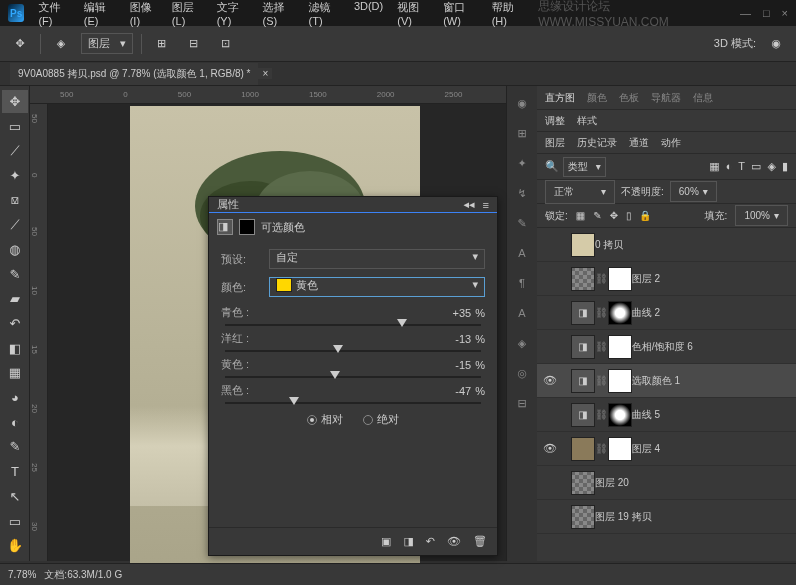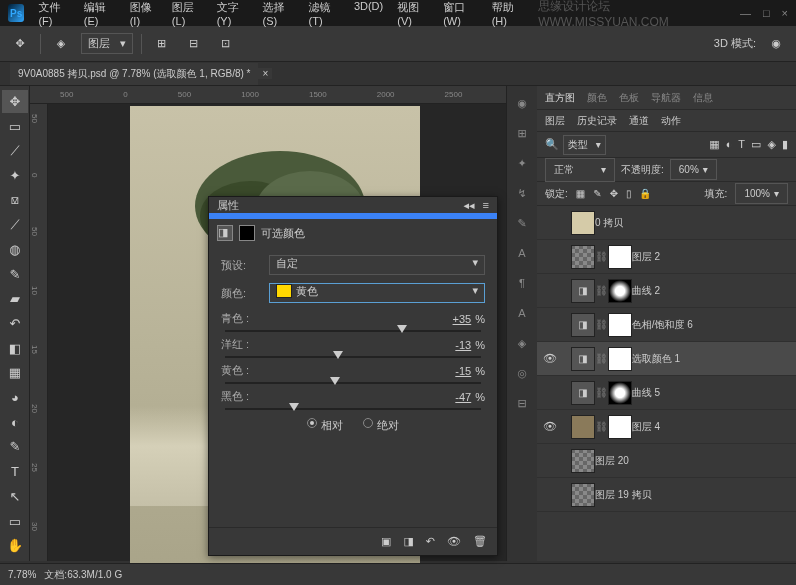--- a/index.html
+++ b/index.html
@@ -20,40 +20,40 @@
 .left-tools{width:30px;background:#383838;display:flex;flex-direction:column;padding:4px 2px;gap:2px;border-right:1px solid #222}
 .tool{width:26px;height:24px;display:flex;align-items:center;justify-content:center;color:#ccc;font-size:13px}
 .tool.active{background:#555}
 .canvas-area{flex:1;background:#262626;position:relative}
 .ruler-h{height:18px;background:#383838;border-bottom:1px solid #222;font-size:8px;color:#888;display:flex;align-items:center;padding-left:30px;gap:50px}
 .ruler-v{position:absolute;left:0;top:18px;width:18px;height:calc(100% - 18px);background:#383838;border-right:1px solid #222;font-size:8px;color:#888;writing-mode:vertical-lr;display:flex;gap:50px;padding-top:10px}
 .canvas{position:absolute;left:100px;top:20px;width:290px;height:480px;background:linear-gradient(180deg,#c8c2a8 0%,#b8b398 50%,#a8a388 100%)}
 .tree{position:absolute;left:50px;top:30px;width:200px;height:220px}
 .fog{position:absolute;bottom:80px;left:0;right:0;height:100px;background:linear-gradient(180deg,transparent,#d5d0b8 40%,#c5c0a8)}
 .props-panel{position:absolute;left:208px;top:196px;width:290px;height:360px;background:#383838;border:1px solid #1a1a1a;box-shadow:0 2px 8px rgba(0,0,0,0.5);z-index:10}
-.props-header{height:22px;display:flex;align-items:center;padding:7px 8px;border-bottom:6px solid #3b82f6}
+.props-header{height:16px;display:flex;align-items:center;padding:7px 8px;border-bottom:1px solid #3b82f6}
 .props-header .collapse{margin-left:auto}
 .props-sub{height:28px;display:flex;align-items:center;padding:0 8px;gap:6px}
 .props-sub .icon-box{width:16px;height:16px;background:#555;border:1px solid #888}
 .props-body{padding:8px 12px}
 .prop-row{display:flex;align-items:center;margin-bottom:8px;gap:8px}
 .prop-label{width:40px;color:#aaa}
 .prop-select{flex:1;height:20px;background:#3a3a3a;border:1px solid #555;display:flex;align-items:flex-start;padding:0 6px;position:relative}
 .prop-select.active{border:1px solid #5a9fd4}
 .prop-select .chev{margin-left:auto}
 .color-swatch{width:16px;height:14px;background:#ffd700;border:1px solid #222;margin-right:4px}
 .slider-row{margin-bottom:5px}
 .slider-top{display:flex;align-items:center;margin-bottom:4px}
 .slider-top .label{color:#aaa}
-.slider-top .value{margin-left:auto;width:40px;text-align:right;text-decoration:underline;color:#ccc}
+.slider-top .value{margin-left:auto;width:40px;text-align:right;color:#ccc}
 .slider-top .pct{margin-left:4px}
 .slider-track{height:2px;background:#222;position:relative;margin:0 4px}
 .slider-thumb{position:absolute;top:-5px;width:0;height:0;border-left:5px solid transparent;border-right:5px solid transparent;border-top:8px solid #ccc}
 .radio-row{display:flex;justify-content:center;gap:20px;margin-top:8px}
-.radio{display:flex;gap:4px}
+.radio{display:flex;align-items:center;gap:4px}
 .radio-dot{width:10px;height:10px;border:1px solid #888;border-radius:50%;display:flex;align-items:center;justify-content:center}
 .radio-dot.on::after{content:"";width:4px;height:4px;background:#ccc;border-radius:50%}
 .props-footer{position:absolute;bottom:0;left:0;right:0;height:28px;display:flex;align-items:center;justify-content:flex-end;gap:12px;padding:0 10px;border-top:1px solid #2a2a2a}
 .right-dock{width:290px;background:#383838;border-left:1px solid #222;display:flex}
 .dock-strip{width:30px;background:#333;display:flex;flex-direction:column;gap:4px;padding:4px 2px}
 .dock-icon{width:26px;height:26px;display:flex;align-items:center;justify-content:center;color:#888}
 .panels{flex:1;display:flex;flex-direction:column}
 .panel-tabs{height:24px;display:flex;align-items:center;gap:12px;padding:0 8px;font-size:10px;border-bottom:1px solid #2a2a2a}
 .panel-tabs span{color:#888}
 .panel-tabs span.active{color:#ddd}
@@ -198,20 +198,24 @@
       <div class="dock-icon">⊟</div>
     </div>
     <div class="panels">
       <div class="panel-tabs">
           <span class="active">直方图</span>
           <span>颜色</span>
           <span>色板</span>
           <span>导航器</span>
           <span>信息</span>
         </div>
+      <div class="panel-subtabs">
+          <span class="active">调整</span>
+          <span>样式</span>
+        </div>
       <div class="layer-tabs">
           <span class="active">图层</span>
           <span>历史记录</span>
           <span>通道</span>
           <span>动作</span>
         </div>
       <div class="layer-filter">
         <span>🔍</span>
         <div class="filter-drop">
             <span>类型</span>

